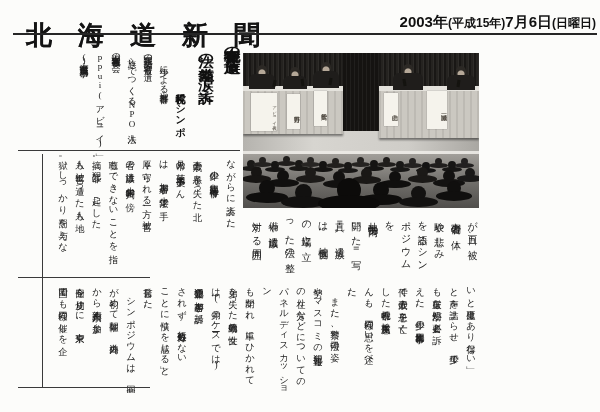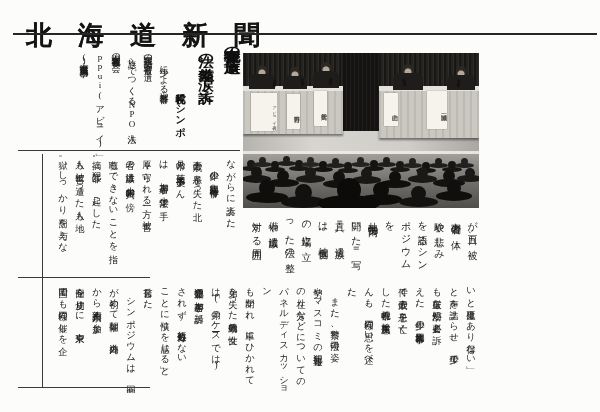--- a/index.html
+++ b/index.html
@@ -58,20 +58,23 @@
     border-radius:50%;background:inherit;}
   
   .thin{background:#3a3a3a;}
 </style>
 </head>
 <body>
 
 <div class="page">
 
   <div class="abs masthead">北海道新聞</div>
+  <div class="abs date">
+    <span class="big">2003年</span><span class="small">(平成15年)</span><span class="big">7月6日</span><span class="small">(日曜日)</span>
+  </div>
   <div class="abs rule" style="left:13px;top:33px;width:584px;height:2px;"></div>
 
   <div class="abs headline-col" id="hl1">犯罪被害者の遺族ら</div>
   <div class="abs headline-col" id="hl2">法の整備、涙で訴え</div>
   <div class="abs headline-col" id="kicker">札幌でシンポ</div>
 
   <div class="abs vsec" id="intro">
       <div class="vcol">　少年による暴行事件や</div>
       <div class="vcol">「交通犯罪」の被害者の遺</div>
       <div class="vcol">族らでつくるNPO法人</div>

